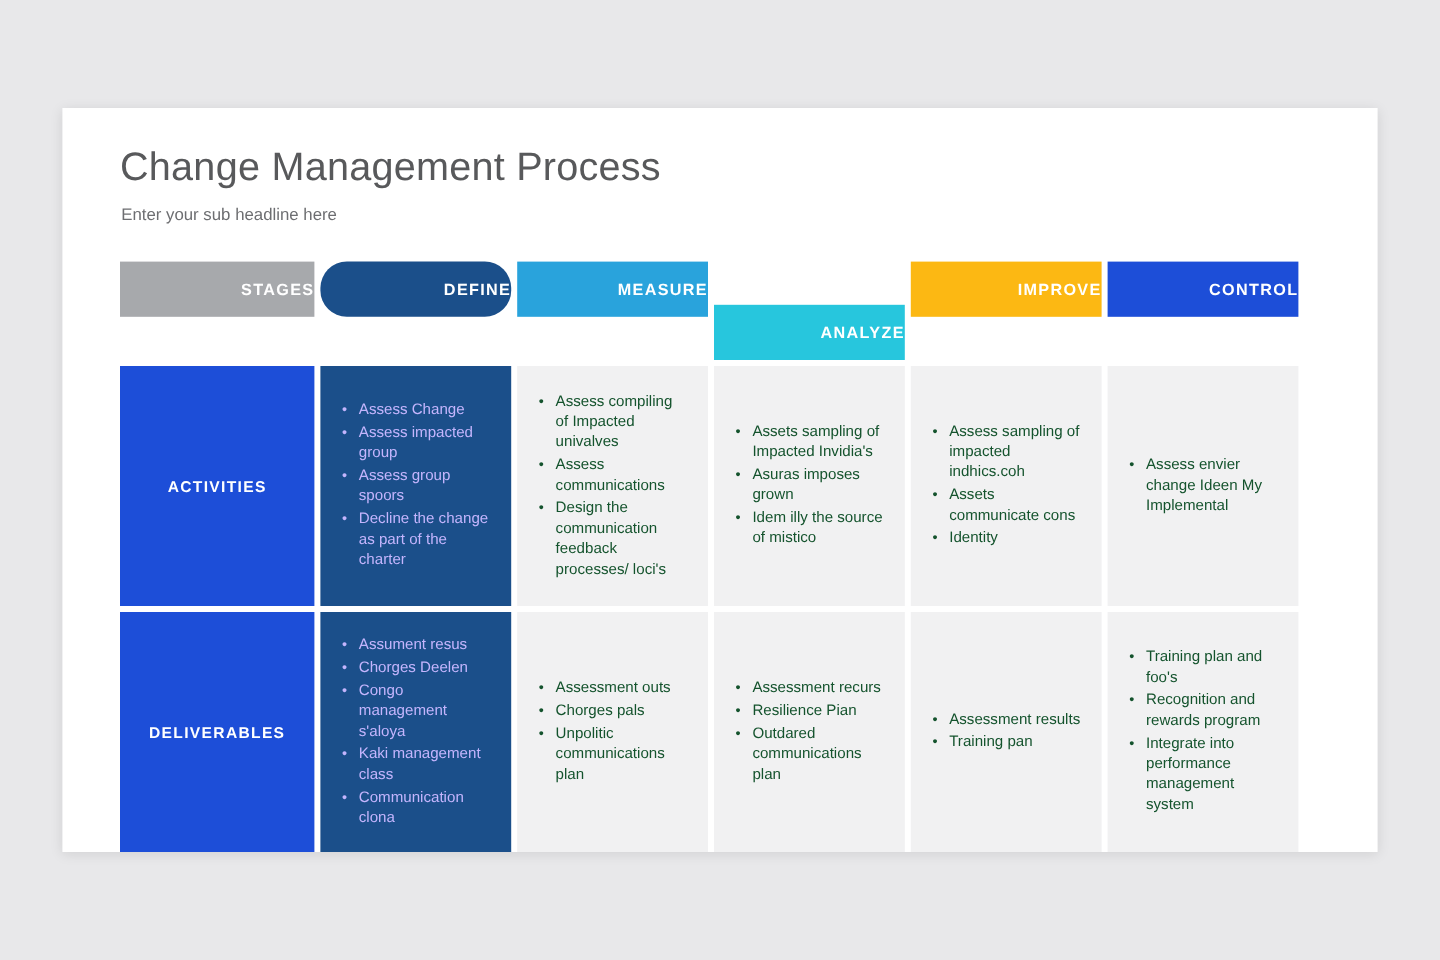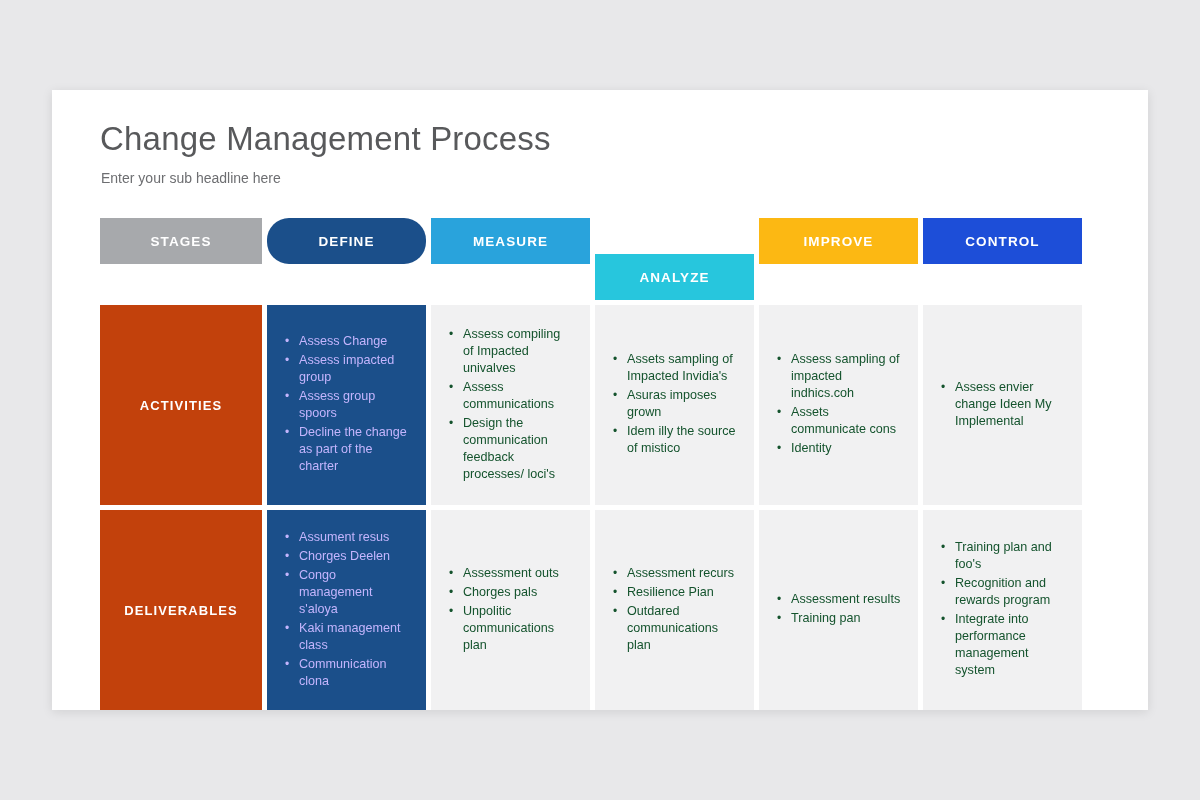--- a/index.html
+++ b/index.html
@@ -57,35 +57,35 @@
   }
   
   .col-0 { width: 162px; flex: 0 0 162px; }
   .col-n { width: 159px; flex: 0 0 159px; }
 
   
   .hdr {
     height: 46px;
     display: flex;
     align-items: center;
-    justify-content: center;
+    justify-content: flex-end;
     color: #ffffff;
     font-size: 13.5px;
     font-weight: bold;
     letter-spacing: 1.1px;
   }
   
   .body-cell {
     background: #f1f1f2;
     padding: 14px 16px;
     display: flex;
     align-items: center;
   }
   .body-cell.stage {
-    background: #c2410c;
+    background: #1d4ed8;
     color: #ffffff;
     font-size: 13px;
     font-weight: bold;
     letter-spacing: 1.1px;
     justify-content: center;
     text-align: center;
   }
   .body-cell.define {
     background: #1b4f8a;
     color: #ffffff;

